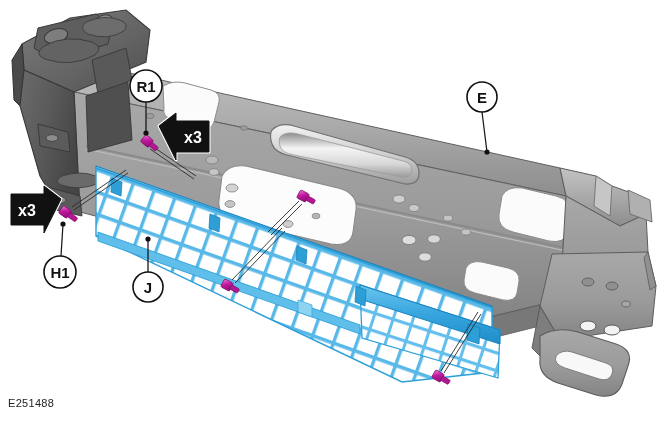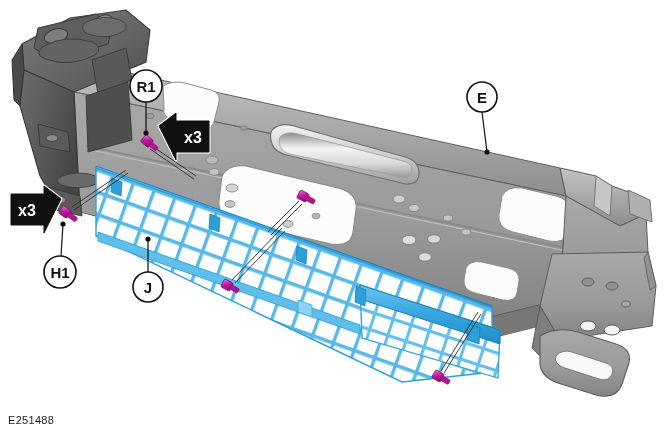--- a/index.html
+++ b/index.html
@@ -1,21 +1,21 @@
 <!DOCTYPE html>
 <html><head>
 <meta charset="utf-8">
 <title>E251488</title>
 <style>
   html,body{margin:0;padding:0;background:#ffffff;}
   body{width:672px;height:442px;overflow:hidden;
        font-family:"Liberation Sans","DejaVu Sans",sans-serif;}
   #stage{position:relative;width:672px;height:442px;background:#ffffff;}
   #artwork{position:absolute;left:0;top:0;width:672px;height:442px;}
-  .fig-id{position:absolute;left:8px;top:415px;font-size:11px;color:#222;
+  .fig-id{position:absolute;left:8px;top:398px;font-size:11px;color:#222;
           letter-spacing:.3px;line-height:1;}
   text{font-family:"Liberation Sans","DejaVu Sans",sans-serif;}
 </style>
 </head>
 <body>
 
 <div id="stage">
 
   <svg id="artwork" viewBox="0 0 672 442" xmlns="http://www.w3.org/2000/svg">
 

